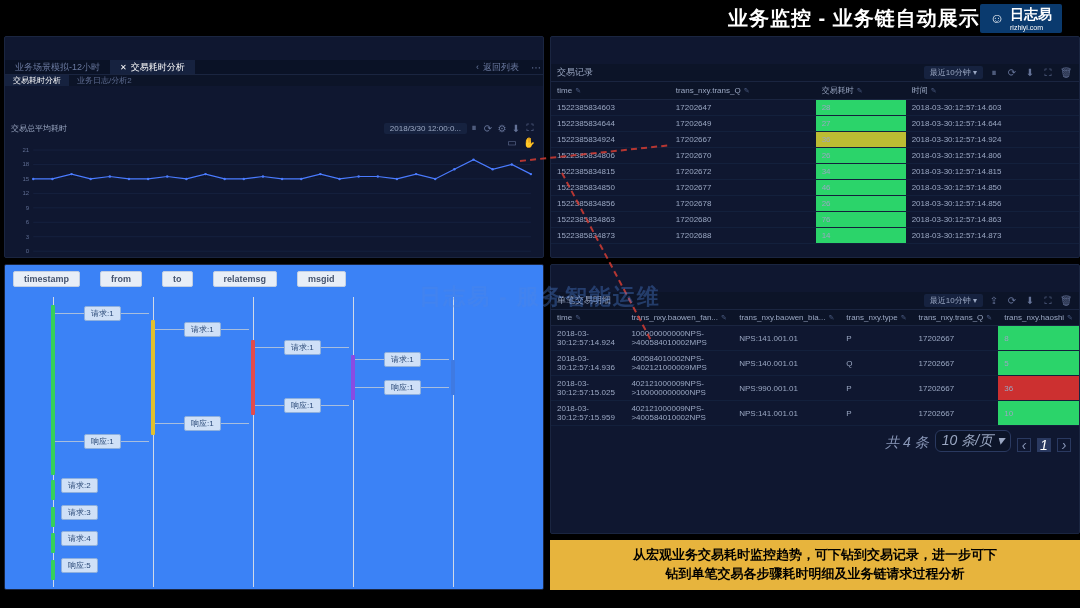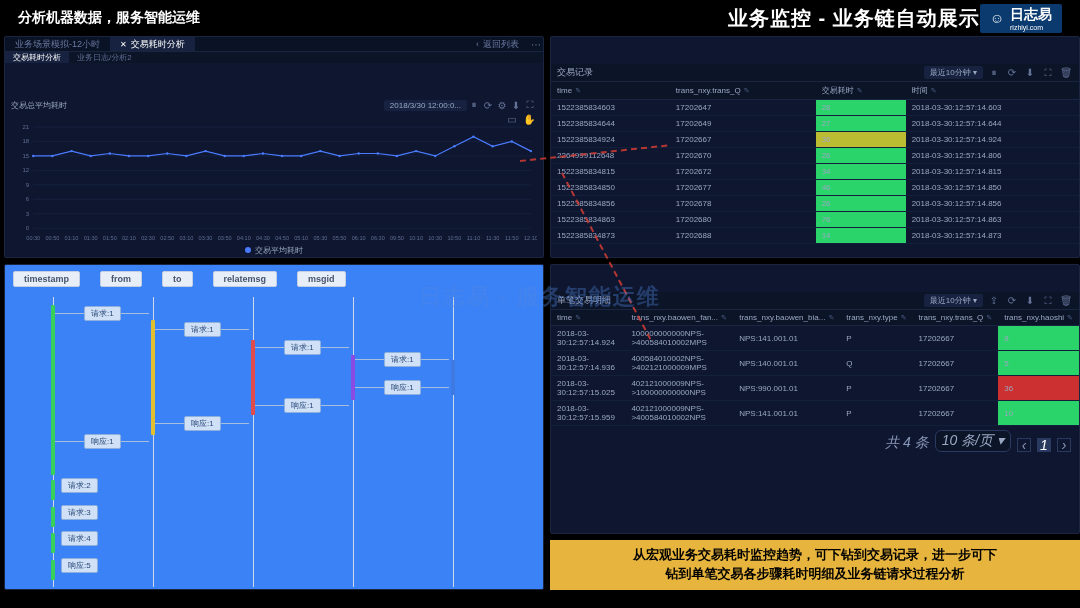--- a/index.html
+++ b/index.html
@@ -14,21 +14,21 @@
   .grid { display:grid; grid-template-columns: 540px 530px; grid-template-rows: 222px 326px; gap:6px; padding:0 4px; }
 
   .panel { background:#0f1730; border:1px solid #1a2540; border-radius:2px; display:flex; flex-direction:column; overflow:hidden; font-size:9px; }
   .panel-head { display:flex; align-items:center; height:18px; padding:0 6px; background:#0c1428; border-bottom:1px solid #1a2540; gap:4px;margin-top:27px; }
   .panel-head .title { font-size:9px; color:#9aa7c2; }
   .panel-head .spacer { flex:1; }
   .tbtn { width:14px; height:14px; display:inline-flex; align-items:center; justify-content:center; color:#647297; cursor:pointer; font-size:10px; }
   .chip { background:#16223f; padding:1px 6px; border-radius:2px; font-size:8px; color:#9aa7c2; }
 
   
-  .tabs { display:flex; height:20px; background:#0a1226; border-bottom:1px solid #1a2540; align-items:center; font-size:9px; }
+  .tabs { display:flex; height:20px; background:#0a1226; border-bottom:1px solid #1a2540; align-items:center; font-size:9px;margin-top:23px; }
   .tab { padding:0 10px; height:100%; display:flex; align-items:center; gap:4px; color:#6b7aa0; cursor:pointer; }
   .tab.active { background:#16223f; color:#fff; }
   .tab .x { font-size:8px; }
   .tabs .spacer { flex:1; }
   .subtabs { display:flex; height:16px; background:#0c1428; align-items:center; font-size:8px; }
   .subtabs .st { padding:0 8px; color:#5e6c91; }
   .subtabs .st.active { color:#fff; background:#16223f; }
 
   .chart-box { flex:1; display:flex; flex-direction:column; padding:4px 6px 2px 6px; position:relative;margin-top:31px; }
   .chart-title-row { display:flex; align-items:center; font-size:8px; color:#9aa7c2; height:14px; }
@@ -64,21 +64,20 @@
   .caption { margin-top:6px; background:#e7b43d; color:#000; font-size:13px; font-weight:700; padding:6px 10px; line-height:1.45; text-align:center; }
 
   .watermark { position:absolute; top:282px; left:0; right:0; text-align:center; font-size:22px; color:rgba(79,134,225,0.35); font-weight:700; letter-spacing:2px; pointer-events:none; z-index:5; }
 
   .dashed-connector { position:absolute; border-top:2px dashed rgba(210,60,50,0.85); transform-origin:left center; z-index:4; pointer-events:none; }
 </style>
 </head>
 <body>
 
 <div class="header">
-  <div class="left">分析机器数据，服务智能运维</div>
   <div class="center">业务监控 - 业务链自动展示</div>
   <div class="logo">
     <span>☺</span>
     <div>
       <span>日志易</span>
       <span class="sub">rizhiyi.com</span>
     </div>
   </div>
 </div>
 
@@ -236,21 +235,21 @@
       <td class="cell-green">27</td>
               <td>2018-03-30:12:57:14.644</td>
             </tr>
             <tr>
       <td>1522385834924</td>
               <td>17202667</td>
       <td class="cell-olive">36</td>
               <td>2018-03-30:12:57:14.924</td>
             </tr>
             <tr>
-      <td>2264999112648</td>
+      <td>1522385834806</td>
               <td>17202670</td>
       <td class="cell-green">26</td>
               <td>2018-03-30:12:57:14.806</td>
             </tr>
             <tr>
       <td>1522385834815</td>
               <td>17202672</td>
       <td class="cell-green">34</td>
               <td>2018-03-30:12:57:14.815</td>
             </tr>

